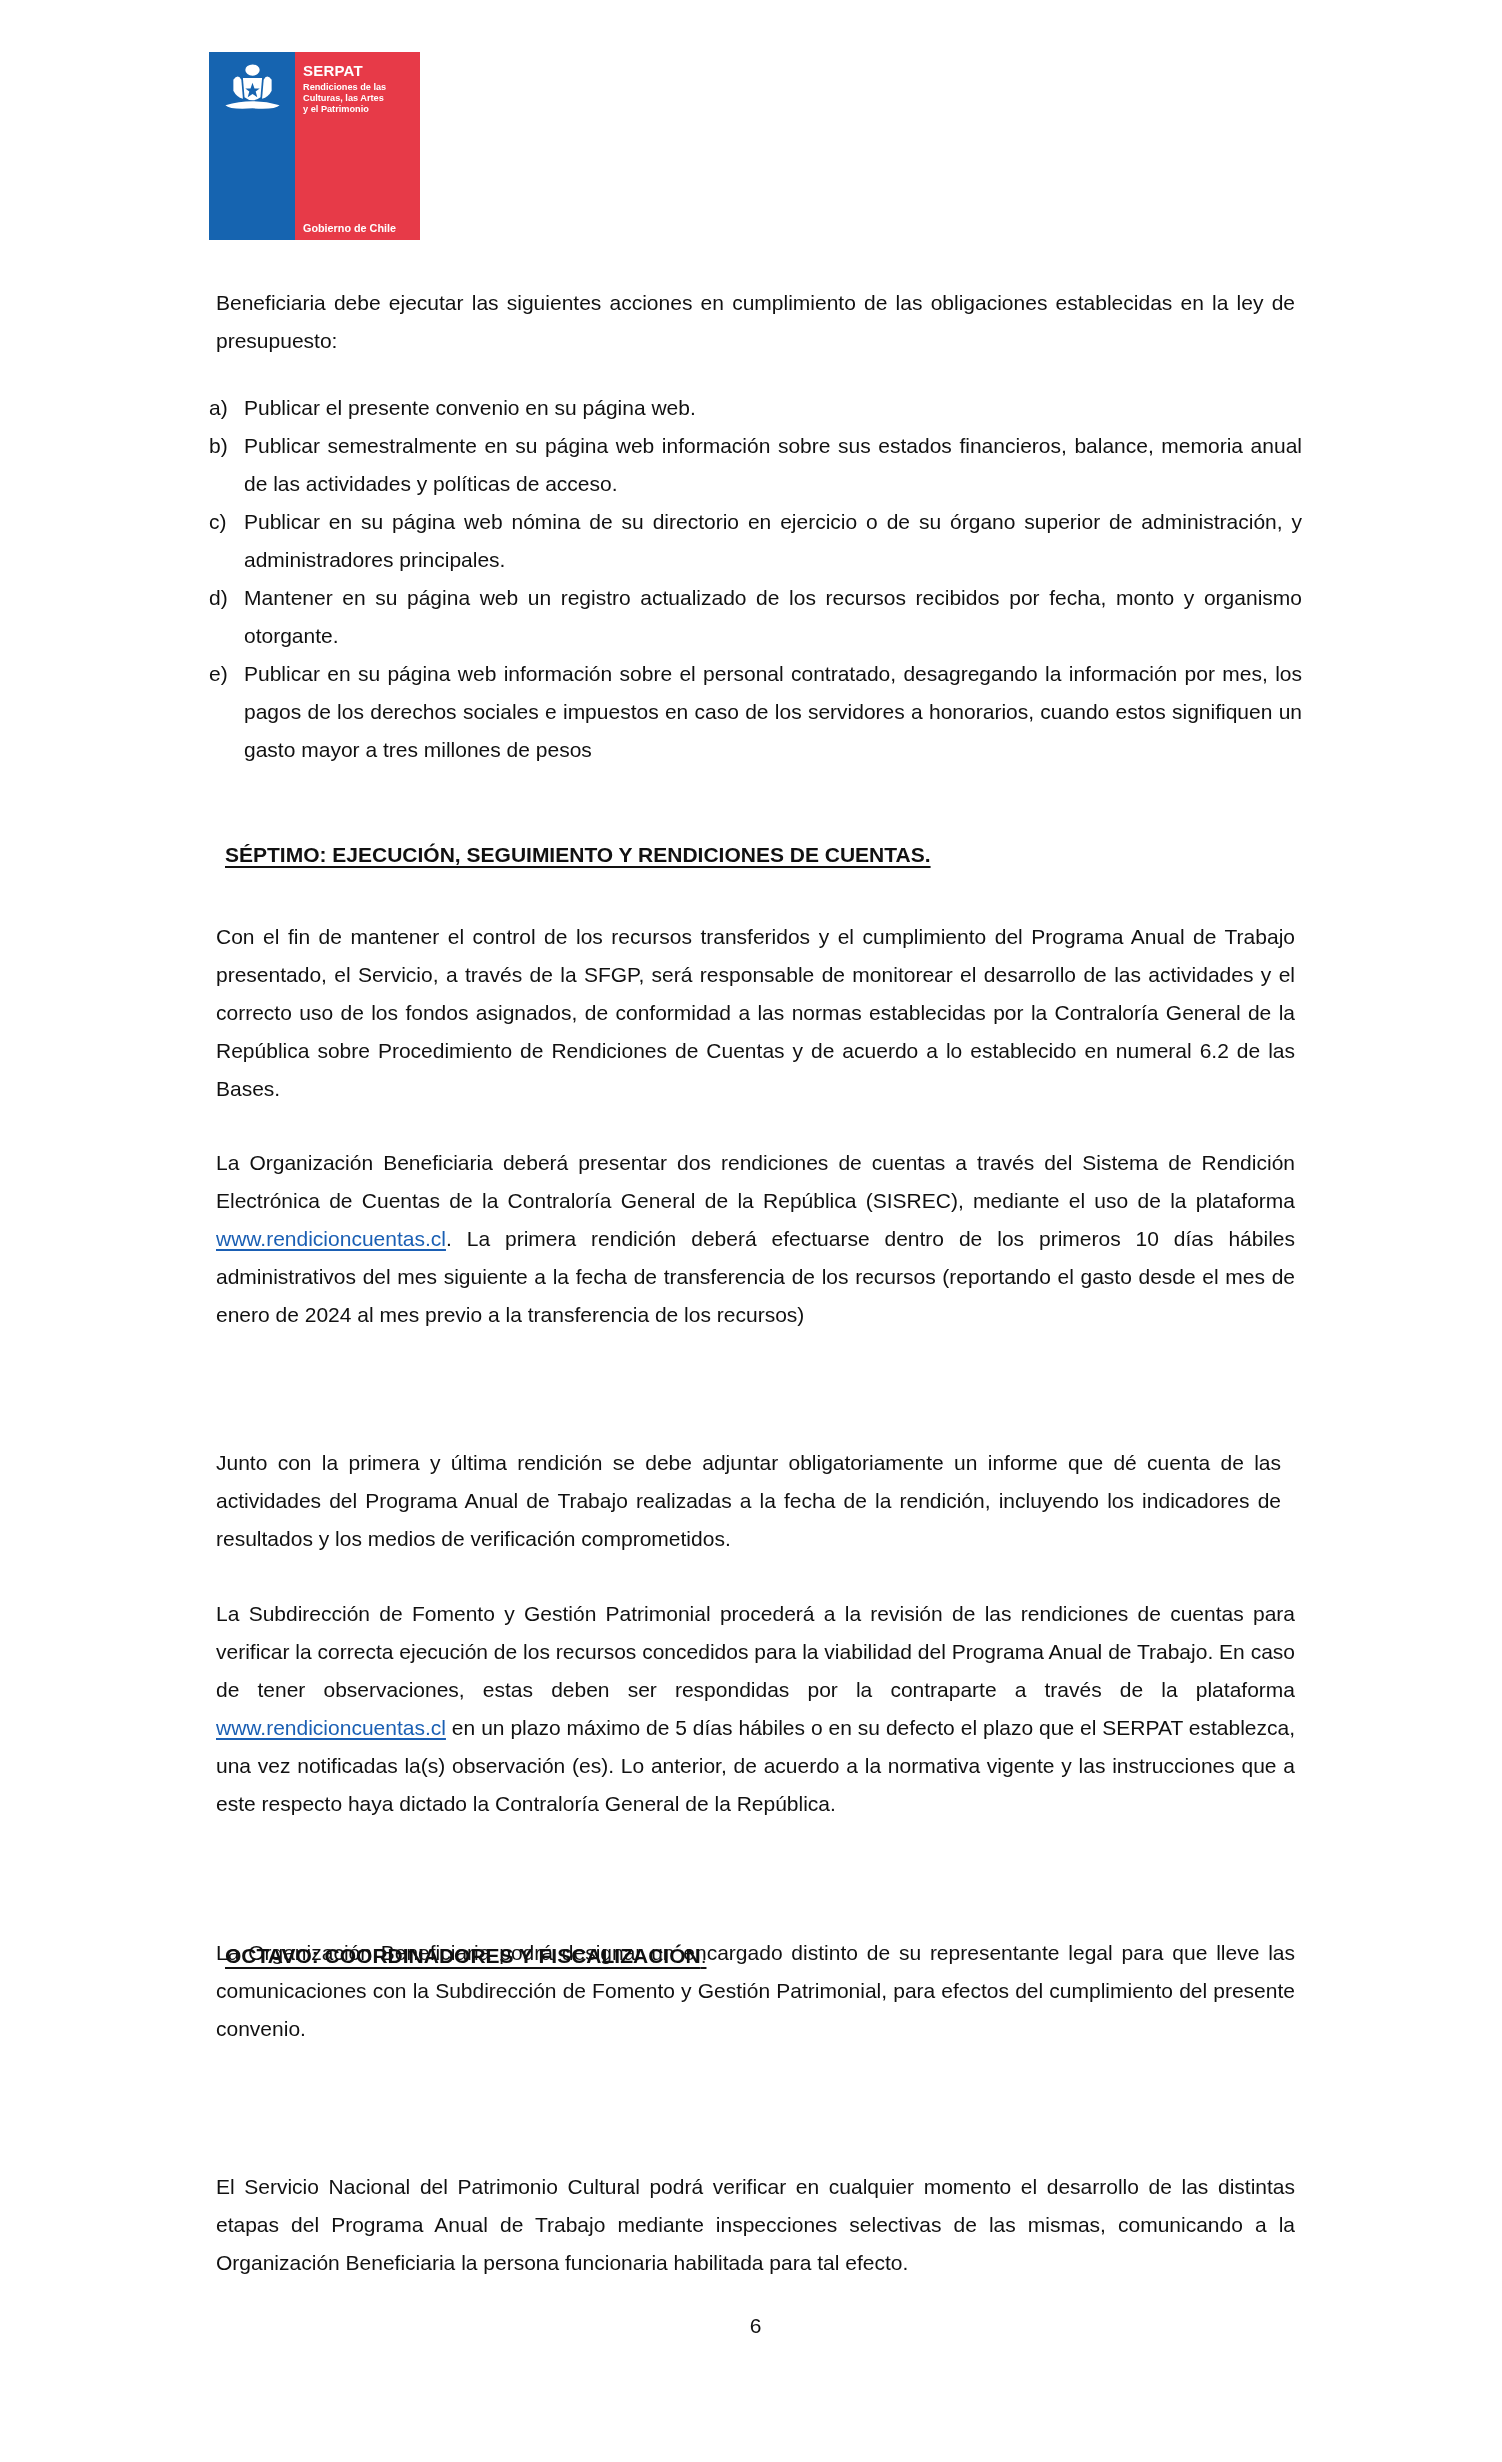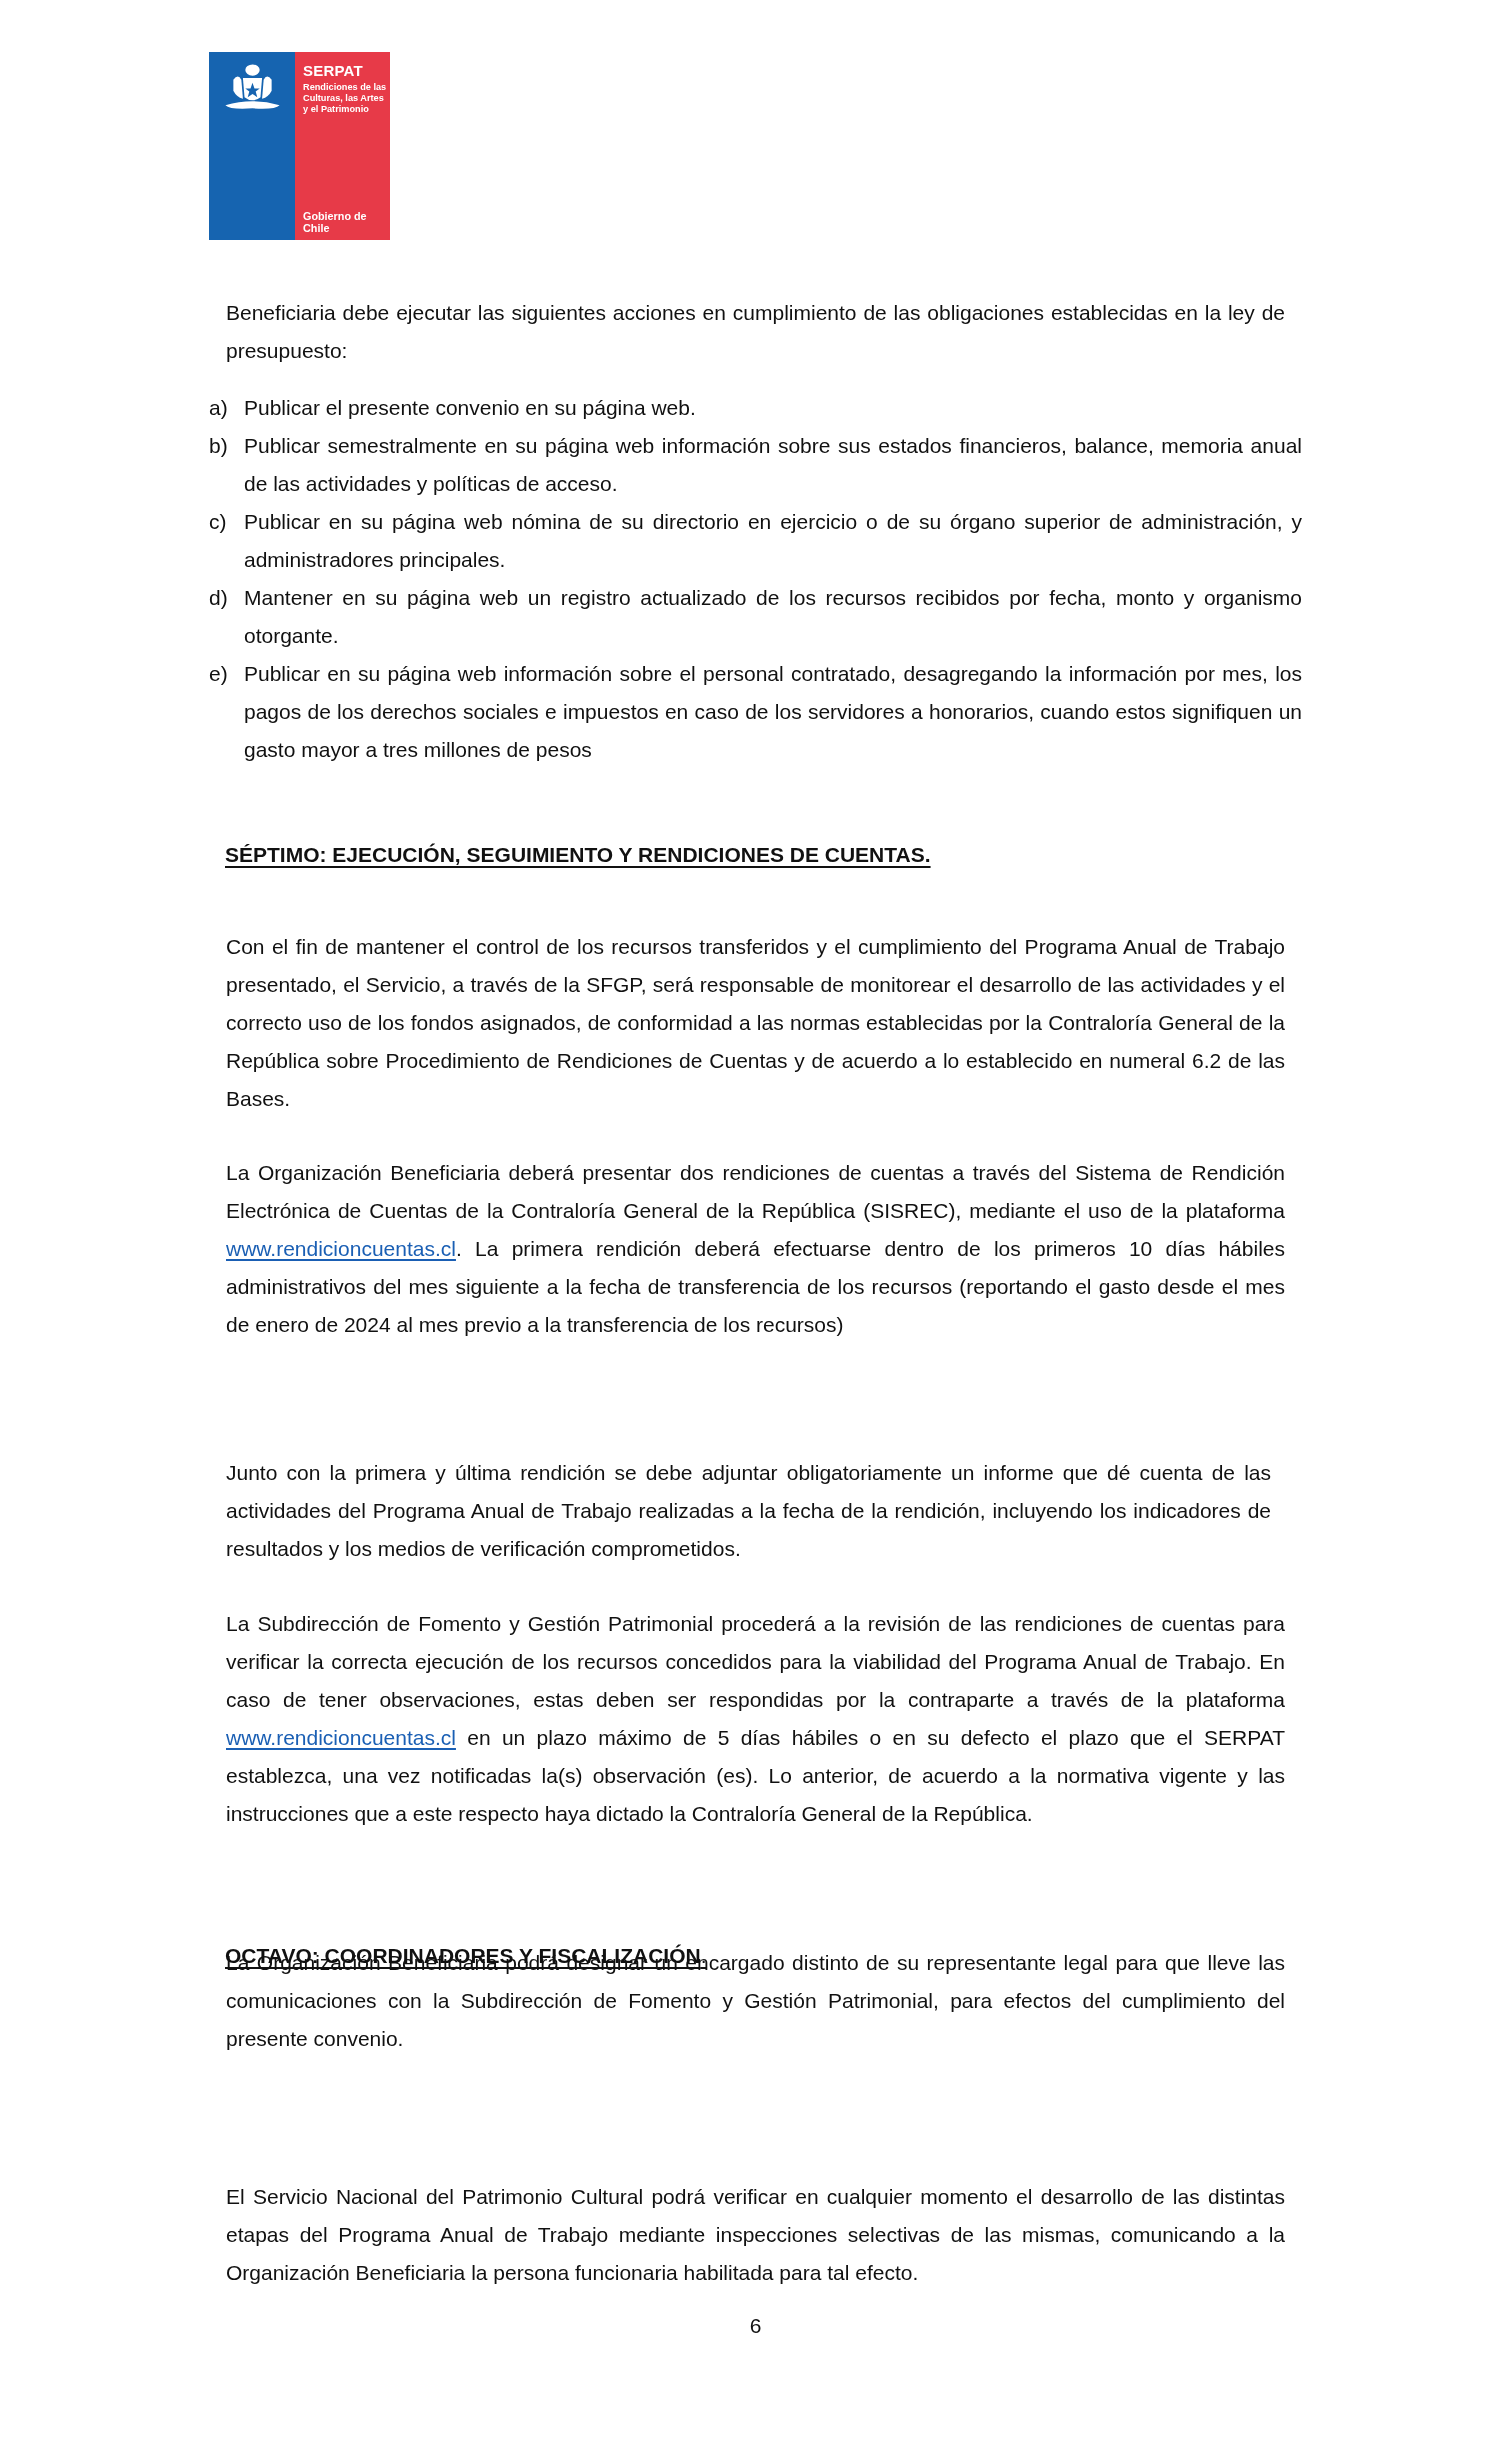--- a/index.html
+++ b/index.html
@@ -1,28 +1,28 @@
 <!DOCTYPE html>
 <html style="font-size:12.8px"><head>
 <meta charset="utf-8">
 <style>
   html, body { margin:0; padding:0; background:#ffffff; }
   body { width:1502px; height:2462px; position:relative; overflow:hidden;
          font-family:"Liberation Sans", sans-serif; color:#111; }
-  .logo { position:absolute; left:209px; top:52px; width:181px; height:188px; display:flex; }
+  .logo { position:absolute; left:209px; top:52px; width:211px; height:188px; display:flex; }
   .logo .blue { width:86px; height:100%; background:#1664b0; position:relative; }
   .logo .red  { flex:1; height:100%; background:#e73a48; position:relative; color:#fff; }
   .logo .crest { position:absolute; left:9.6px; top:9.6px; width:67px; height:56px; }
   .logo .serpat { position:absolute; left:8px; top:10.4px; font-weight:bold; font-size:15px; letter-spacing:0.2px; }
   .logo .ministry { position:absolute; left:8px; top:30px; font-size:9.2px; line-height:11.2px; font-weight:bold; }
   .logo .gob { position:absolute; left:8px; bottom:6.4px; font-size:10.8px; font-weight:bold; }
 
   .page { position:absolute; left:209px; width:1093px; top:0; }
   .line-block { position:absolute; left:0; width:1093px; font-size:21px; line-height:38px; text-align:justify; }
-  .line-block p { margin:17px; }
+  .line-block p { margin:7px; }
   .heading { position:absolute; left:16px; font-size:21px; font-weight:bold; text-decoration:underline; text-decoration-thickness:2.4px; text-underline-offset:4px; line-height:38px; }
   .heading .dot { font-weight:normal; text-decoration:none; }
   ol.alpha { position:absolute; left:0; width:1093px; margin:0; padding:0; list-style:none; font-size:21px; line-height:38px; }
   ol.alpha li { position:relative; padding-left:35px; text-align:justify; }
   ol.alpha li .mk { position:absolute; left:0; top:0; }
   a.link { color:#1a5fb4; text-decoration:underline; text-decoration-thickness:1.6px; text-underline-offset:3.2px; }
   .pagenum { position:absolute; left:0; width:1093px; text-align:center; font-size:21px; line-height:38px; }
 </style>
 </head>
 <body>

